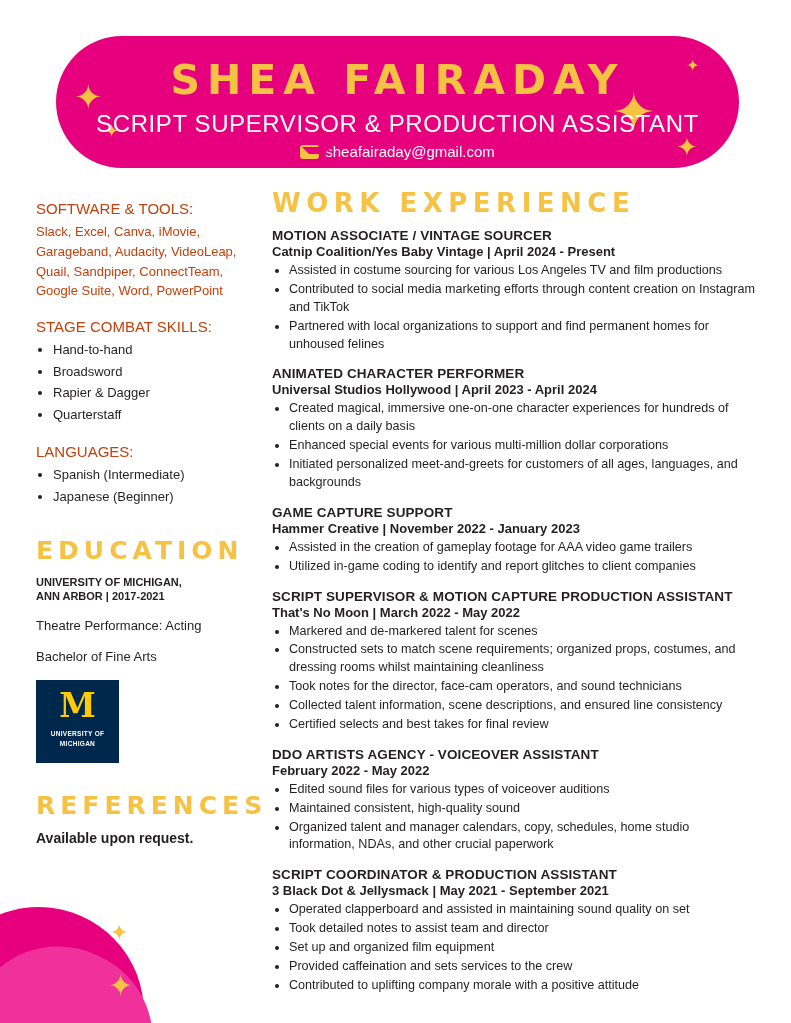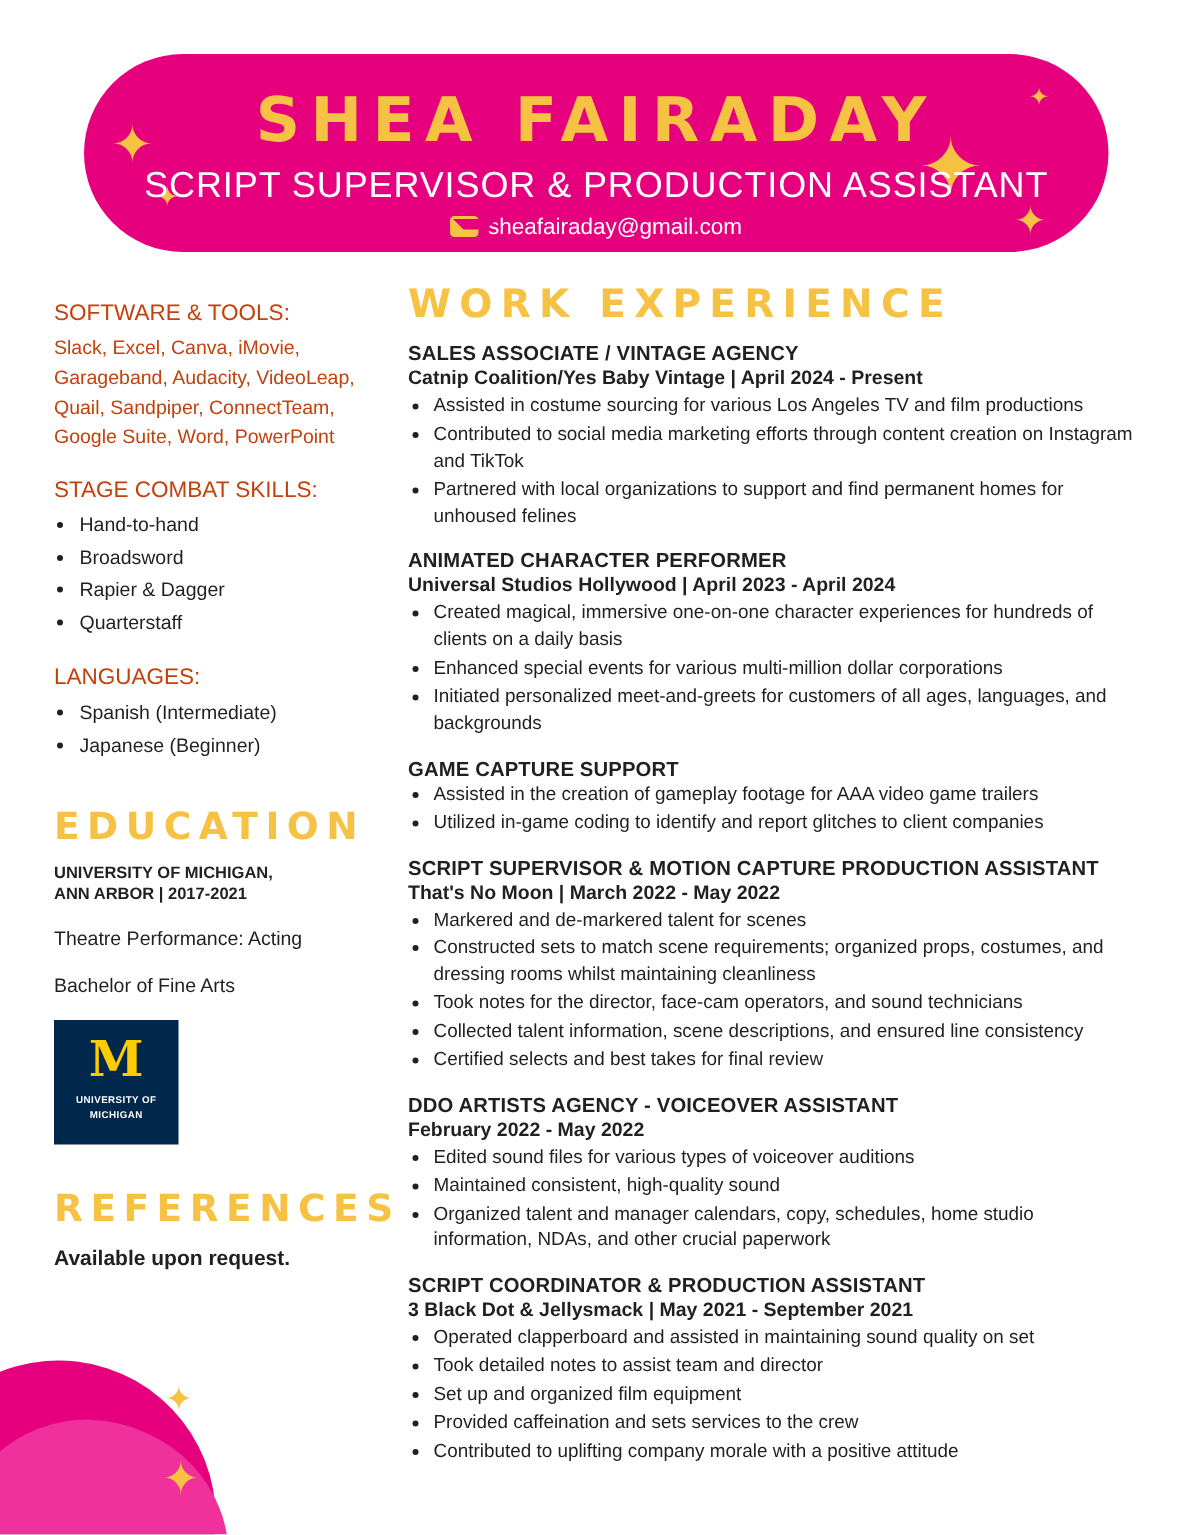--- a/index.html
+++ b/index.html
@@ -286,41 +286,42 @@
   <div style="height:28px"></div>
 
   <h2 class="sec-title">REFERENCES</h2>
   <p class="ref-note">Available upon request.</p>
 </div>
 
 <div class="right-col">
   <h2 class="sec-title work">WORK EXPERIENCE</h2>
 
   <div class="job">
-    <p class="job-title">SALES ASSOCIATE / VINTAGE AGENCY</p>
+    <p class="job-title">MOTION ASSOCIATE / VINTAGE SOURCER</p>
     <p class="job-meta">Catnip Coalition/Yes Baby Vintage | April 2024 - Present</p>
     <ul>
       <li>Assisted in costume sourcing for various Los Angeles TV and film productions</li>
       <li>Contributed to social media marketing efforts through content creation on Instagram and TikTok</li>
       <li>Partnered with local organizations to support and find permanent homes for unhoused felines</li>
     </ul>
   </div>
 
   <div class="job">
     <p class="job-title">ANIMATED CHARACTER PERFORMER</p>
     <p class="job-meta">Universal Studios Hollywood | April 2023 - April 2024</p>
     <ul>
       <li>Created magical, immersive one-on-one character experiences for hundreds of clients on a daily basis</li>
       <li>Enhanced special events for various multi-million dollar corporations</li>
       <li>Initiated personalized meet-and-greets for customers of all ages, languages, and backgrounds</li>
     </ul>
   </div>
 
   <div class="job">
     <p class="job-title">GAME CAPTURE SUPPORT</p>
+    <p class="job-meta">Hammer Creative | November 2022 - January 2023</p>
     <ul>
       <li>Assisted in the creation of gameplay footage for AAA video game trailers</li>
       <li>Utilized in-game coding to identify and report glitches to client companies</li>
     </ul>
   </div>
 
   <div class="job">
     <p class="job-title">SCRIPT SUPERVISOR &amp; MOTION CAPTURE PRODUCTION ASSISTANT</p>
     <p class="job-meta">That's No Moon | March 2022 - May 2022</p>
     <ul>

